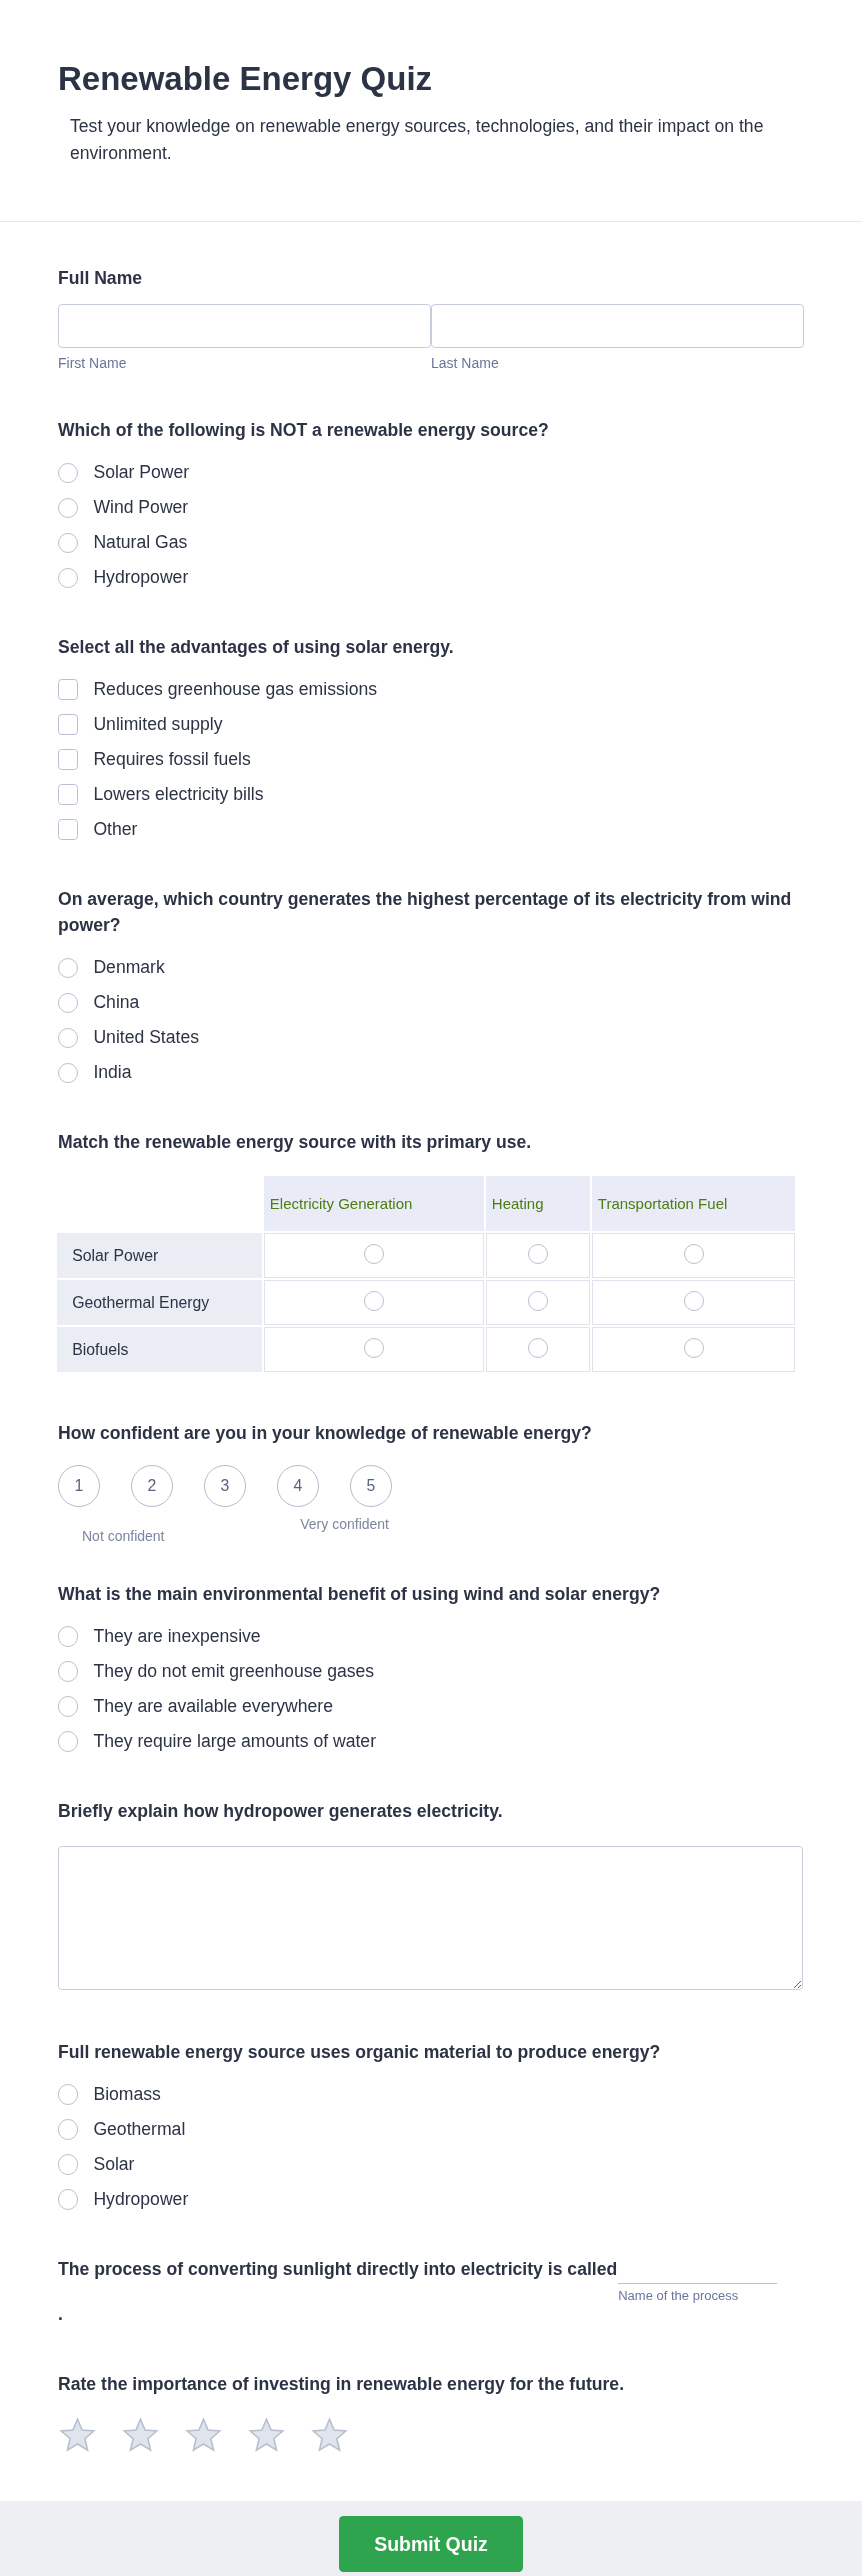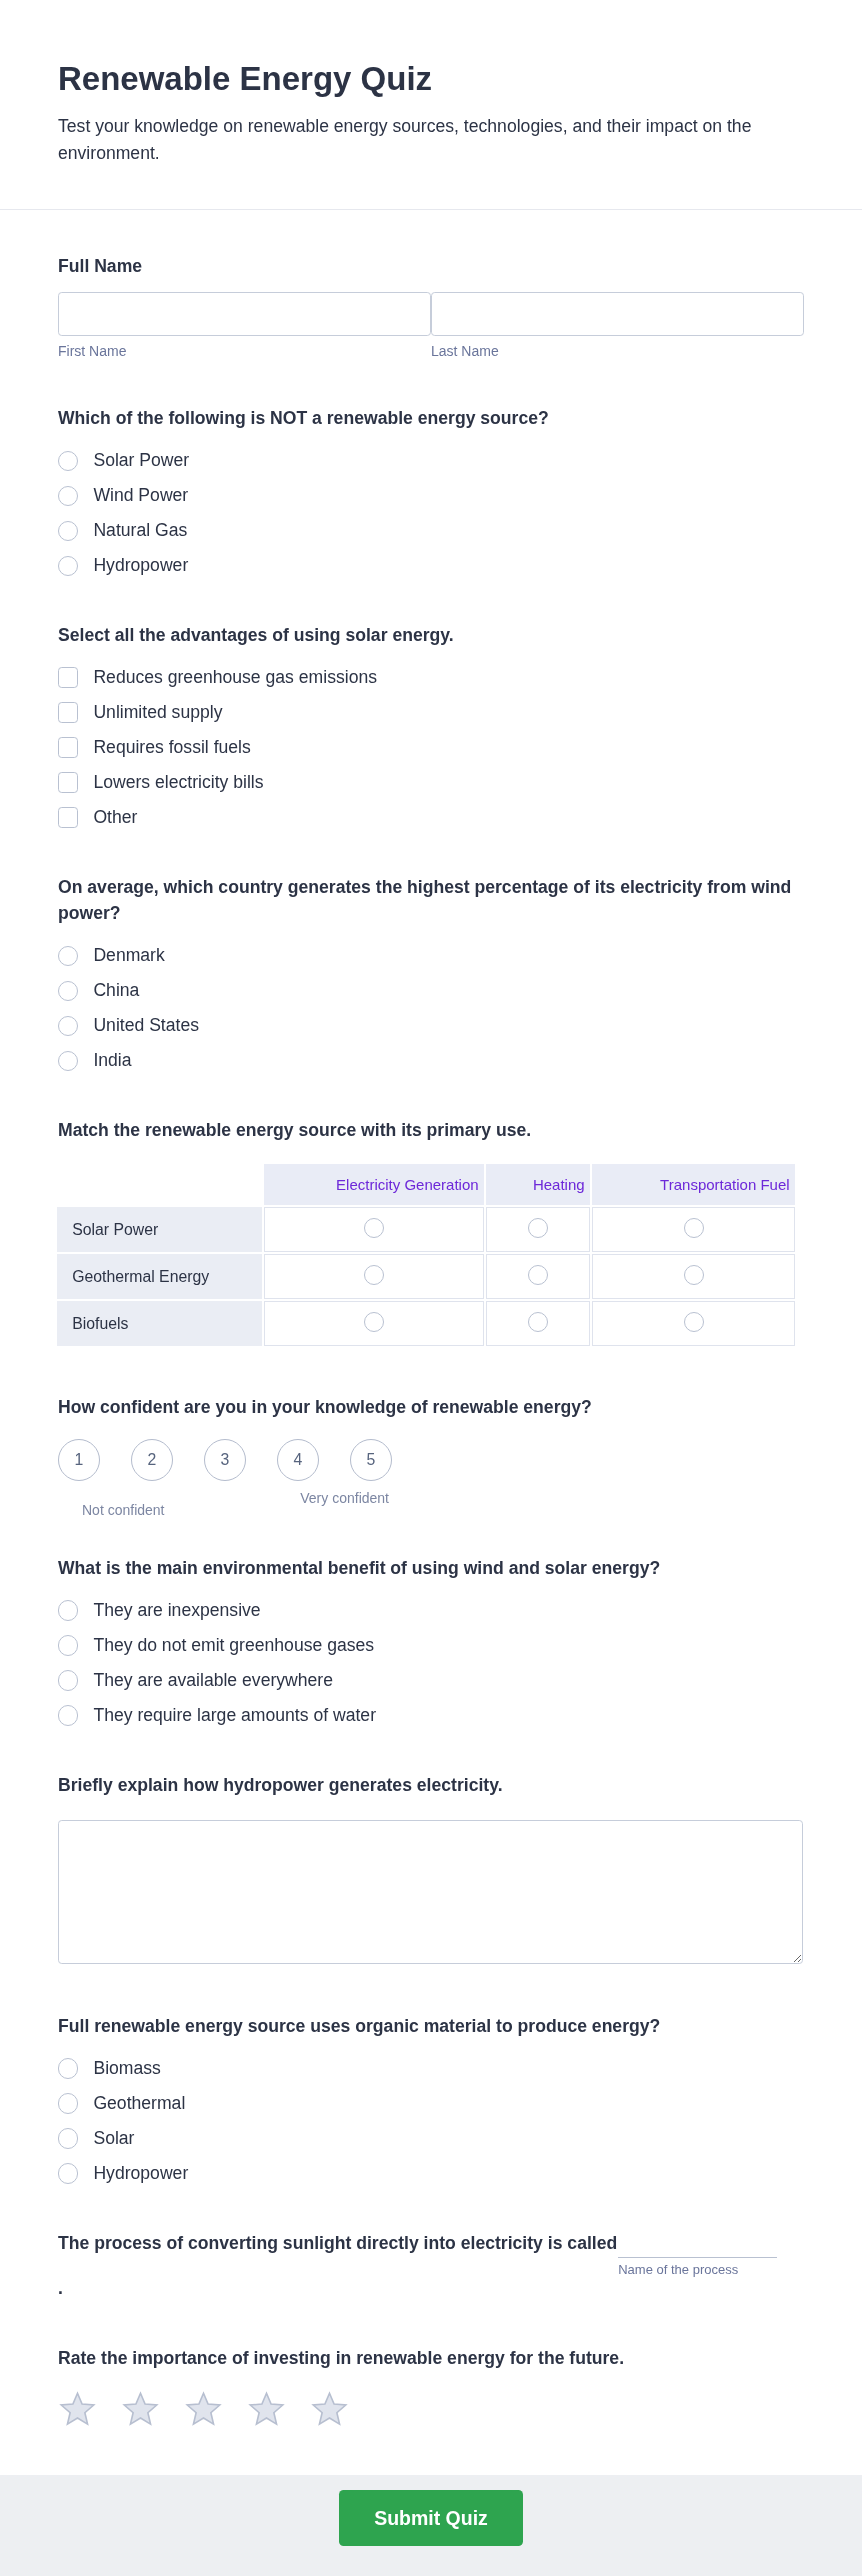--- a/index.html
+++ b/index.html
@@ -7,21 +7,21 @@
   body {
     font-family: "Liberation Sans", sans-serif;
     color: #2c3345;
     width: 862px;
   }
   .page { width: 862px; min-height: 2576px; display: flex; flex-direction: column; background: #fff; }
 
   
   .form-header { padding: 60px 58px 41px 58px; border-bottom: 0.9px solid #e6e8ee; }
   .form-title { font-size: 33px; font-weight: 700; margin: 0 0 15px 0; color: #2c3345; }
-  .form-subtitle { font-size: 17.6px; line-height: 1.55; font-weight: 400; max-width: 732px; margin: 0; color: #2c3345; }
+  .form-subtitle { font-size: 17.6px; line-height: 1.55; font-weight: 400; max-width: 732px; margin: 12px; color: #2c3345; }
 
   
   main { padding: 43px 58px 0 58px; }
   .q { margin-bottom: 46px; }
   .q-label { font-size: 17.6px; font-weight: 600; line-height: 1.5; margin-bottom: 18.5px; color: #2c3345; }
 
   
   .name-row { display: flex; }
   .name-col { flex: 1 1 0; }
   .text-input {
@@ -44,22 +44,22 @@
   }
   .opt-label { font-size: 17.6px; color: #2c3345; }
 
   
   .matrix { border-collapse: separate; border-spacing: 2.8px; table-layout: fixed; margin-left: -2.8px; }
   .matrix col.c0 { width: 205px; }
   .matrix col.c1 { width: 220px; }
   .matrix col.c2 { width: 104px; }
   .matrix col.c3 { width: 203px; }
   .matrix thead th {
-    background: #e9ecf6; height: 41px; font-size: 15px; font-weight: 500;
-    color: #6d28d9; text-align: right; vertical-align: middle; padding: 0 5.6px;
+    background: #e9ecf6; height: 55px; font-size: 15px; font-weight: 500;
+    color: #4d7c0f; text-align: left; vertical-align: middle; padding: 0 5.6px;
   }
   .matrix thead th.corner { background: transparent; }
   .matrix tbody th {
     background: #eaedf4; height: 45px; font-size: 15.8px; font-weight: 500;
     color: #2c3345; text-align: left; vertical-align: middle; padding: 0 0 0 15px;
   }
   .matrix tbody td {
     background: #fff; border: 0.9px solid #dfe3ed; text-align: center; vertical-align: middle;
     cursor: pointer;
   }

